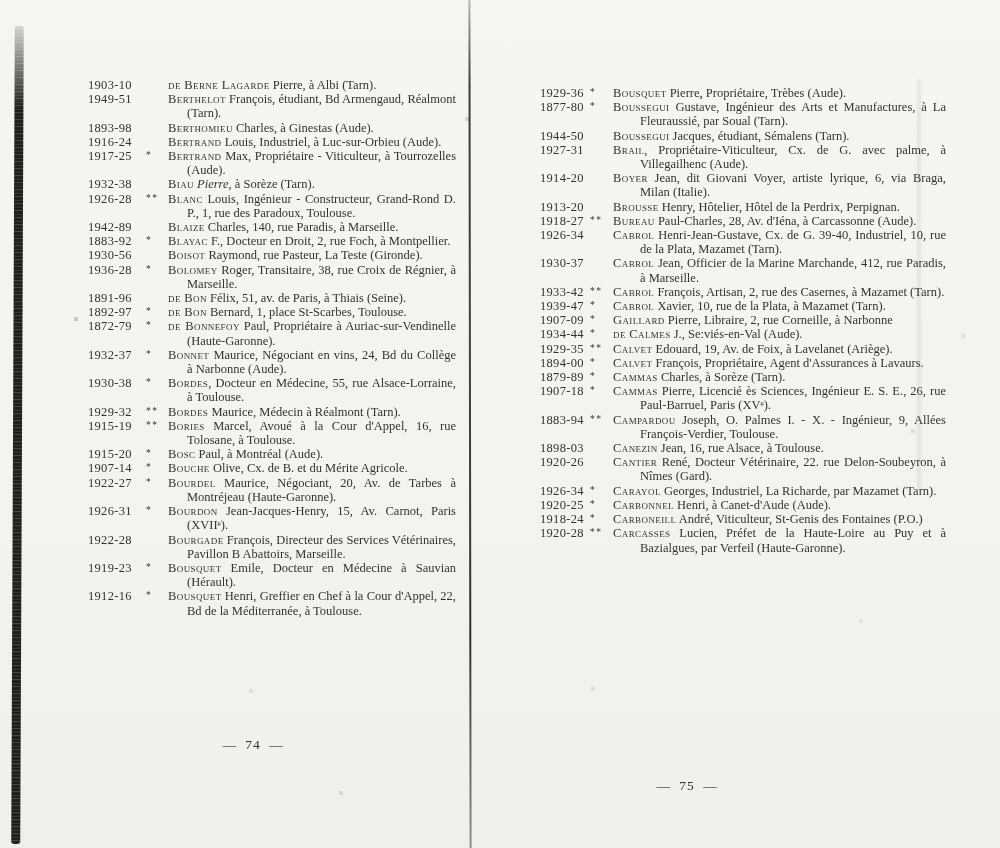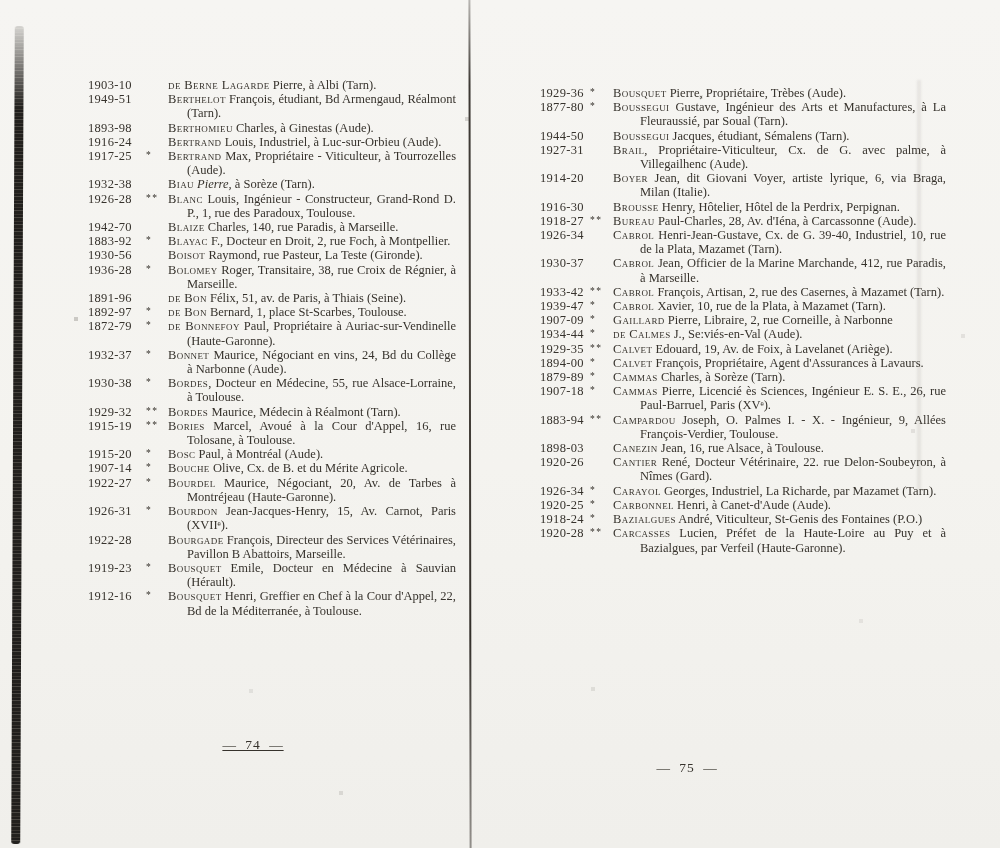--- a/index.html
+++ b/index.html
@@ -69,22 +69,22 @@
     padding-left:var(--hi);
     text-indent:calc(-1 * var(--hi));
   }
   .sc { font-variant:small-caps; letter-spacing:.4px; }
   .etext i { font-style:italic; }
 
   .pagenum {
     position:absolute; width:130px; text-align:center;
     font-size:13.5px; letter-spacing:1px; word-spacing:4px;
   }
-  #pn74 { left:188px; top:737px;text-decoration:underline; }
-  #pn75 { left:622px; top:760px; }
+  #pn74 { left:188px; top:737px; }
+  #pn75 { left:622px; top:778px; }
 </style>
 </head>
 <body>
 
 <div class="binding"></div>
 <div class="gutter"></div>
 <div class="streak"></div>
 <div class="specks"></div>
 
 <section id="page74" class="page">
@@ -118,21 +118,21 @@
         <span class="years">1932-38</span>
         <span class="stars"></span>
         <span class="etext"><span class="sc">Biau</span> <i>Pierre,</i> à Sorèze (Tarn).</span>
       </div>
       <div class="entry">
         <span class="years">1926-28</span>
         <span class="stars">**</span>
         <span class="etext"><span class="sc">Blanc</span> Louis, Ingénieur - Constructeur, Grand-Rond D. P., 1, rue des Paradoux, Toulouse.</span>
       </div>
       <div class="entry">
-        <span class="years">1942-70</span>
+        <span class="years">1942-89</span>
         <span class="stars"></span>
         <span class="etext"><span class="sc">Blaize</span> Charles, 140, rue Paradis, à Marseille.</span>
       </div>
       <div class="entry">
         <span class="years">1883-92</span>
         <span class="stars">*</span>
         <span class="etext"><span class="sc">Blayac</span> F., Docteur en Droit, 2, rue Foch, à Montpellier.</span>
       </div>
       <div class="entry">
         <span class="years">1930-56</span>
@@ -238,21 +238,21 @@
         <span class="years">1927-31</span>
         <span class="stars"></span>
         <span class="etext"><span class="sc">Brail</span>, Propriétaire-Viticulteur, Cx. de G. avec palme, à Villegailhenc (Aude).</span>
       </div>
       <div class="entry">
         <span class="years">1914-20</span>
         <span class="stars"></span>
         <span class="etext"><span class="sc">Boyer</span> Jean, dit Giovani Voyer, artiste lyrique, 6, via Braga, Milan (Italie).</span>
       </div>
       <div class="entry">
-        <span class="years">1916-30</span>
+        <span class="years">1913-20</span>
         <span class="stars"></span>
         <span class="etext"><span class="sc">Brousse</span> Henry, Hôtelier, Hôtel de la Perdrix, Perpignan.</span>
       </div>
       <div class="entry">
         <span class="years">1918-27</span>
         <span class="stars">**</span>
         <span class="etext"><span class="sc">Bureau</span> Paul-Charles, 28, Av. d'Iéna, à Carcassonne (Aude).</span>
       </div>
       <div class="entry">
         <span class="years">1926-34</span>
@@ -325,21 +325,21 @@
         <span class="etext"><span class="sc">Carayol</span> Georges, Industriel, La Richarde, par Mazamet (Tarn).</span>
       </div>
       <div class="entry">
         <span class="years">1920-25</span>
         <span class="stars">*</span>
         <span class="etext"><span class="sc">Carbonnel</span> Henri, à Canet-d'Aude (Aude).</span>
       </div>
       <div class="entry">
         <span class="years">1918-24</span>
         <span class="stars">*</span>
-        <span class="etext"><span class="sc">Bazialgues</span> André, Viticulteur, St-Genis des Fontaines (P.O.)</span>
+        <span class="etext"><span class="sc">Carboneill</span> André, Viticulteur, St-Genis des Fontaines (P.O.)</span>
       </div>
       <div class="entry">
         <span class="years">1920-28</span>
         <span class="stars">**</span>
         <span class="etext"><span class="sc">Carcasses</span> Lucien, Préfet de la Haute-Loire au Puy et à Bazialgues, par Verfeil (Haute-Garonne).</span>
       </div>
     </div>
 </section>
 
 <div id="pn74" class="pagenum">— 74 —</div>

